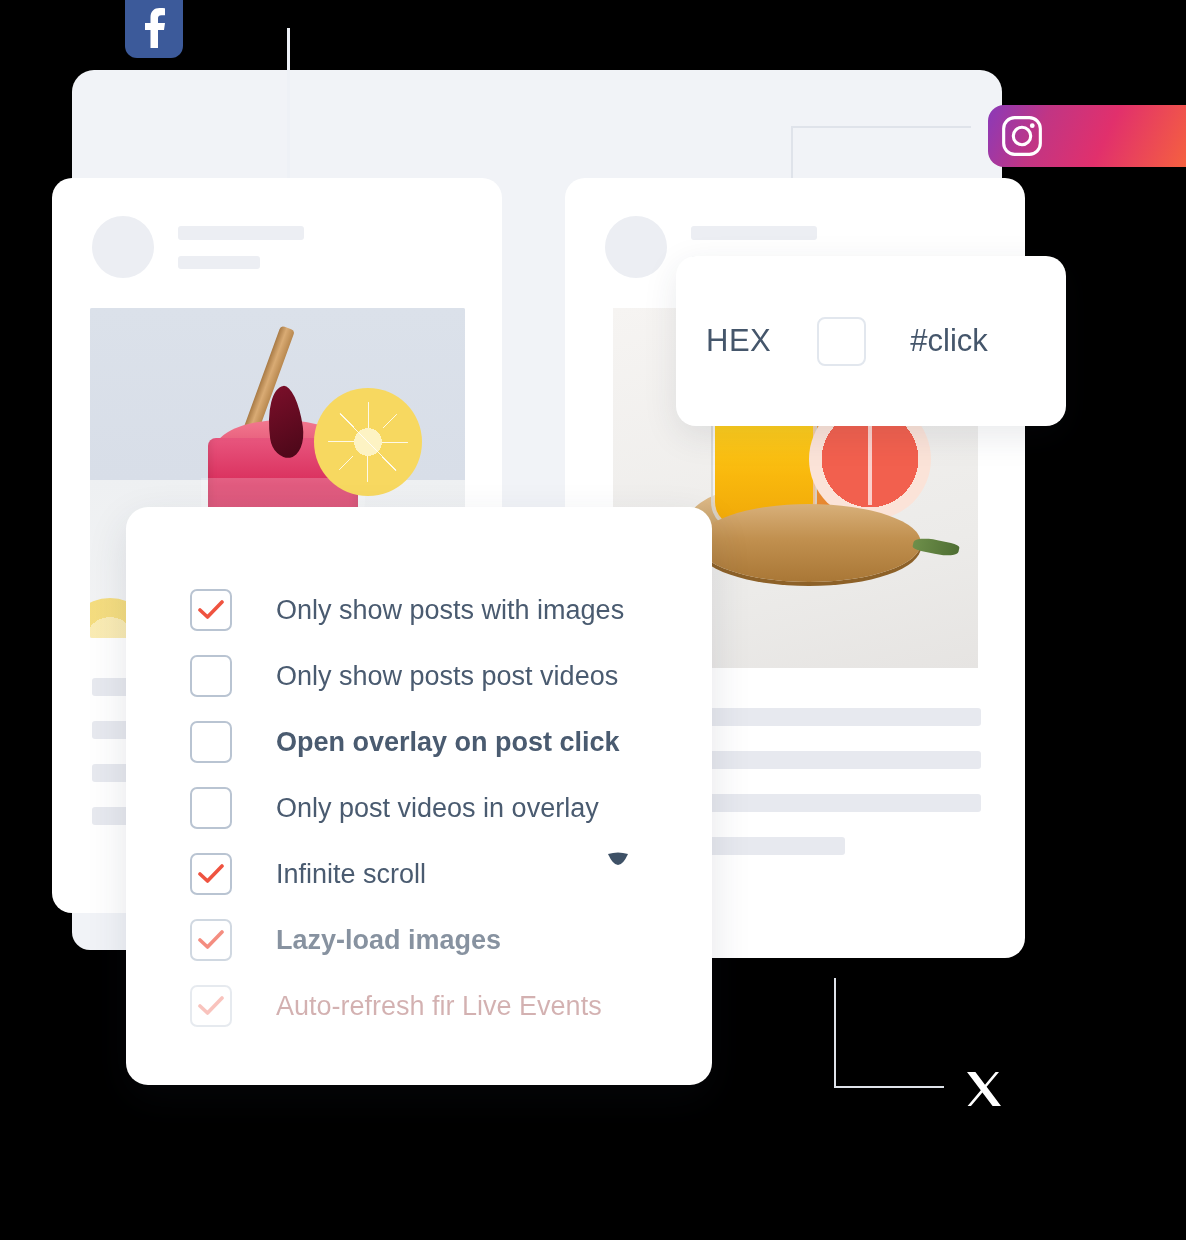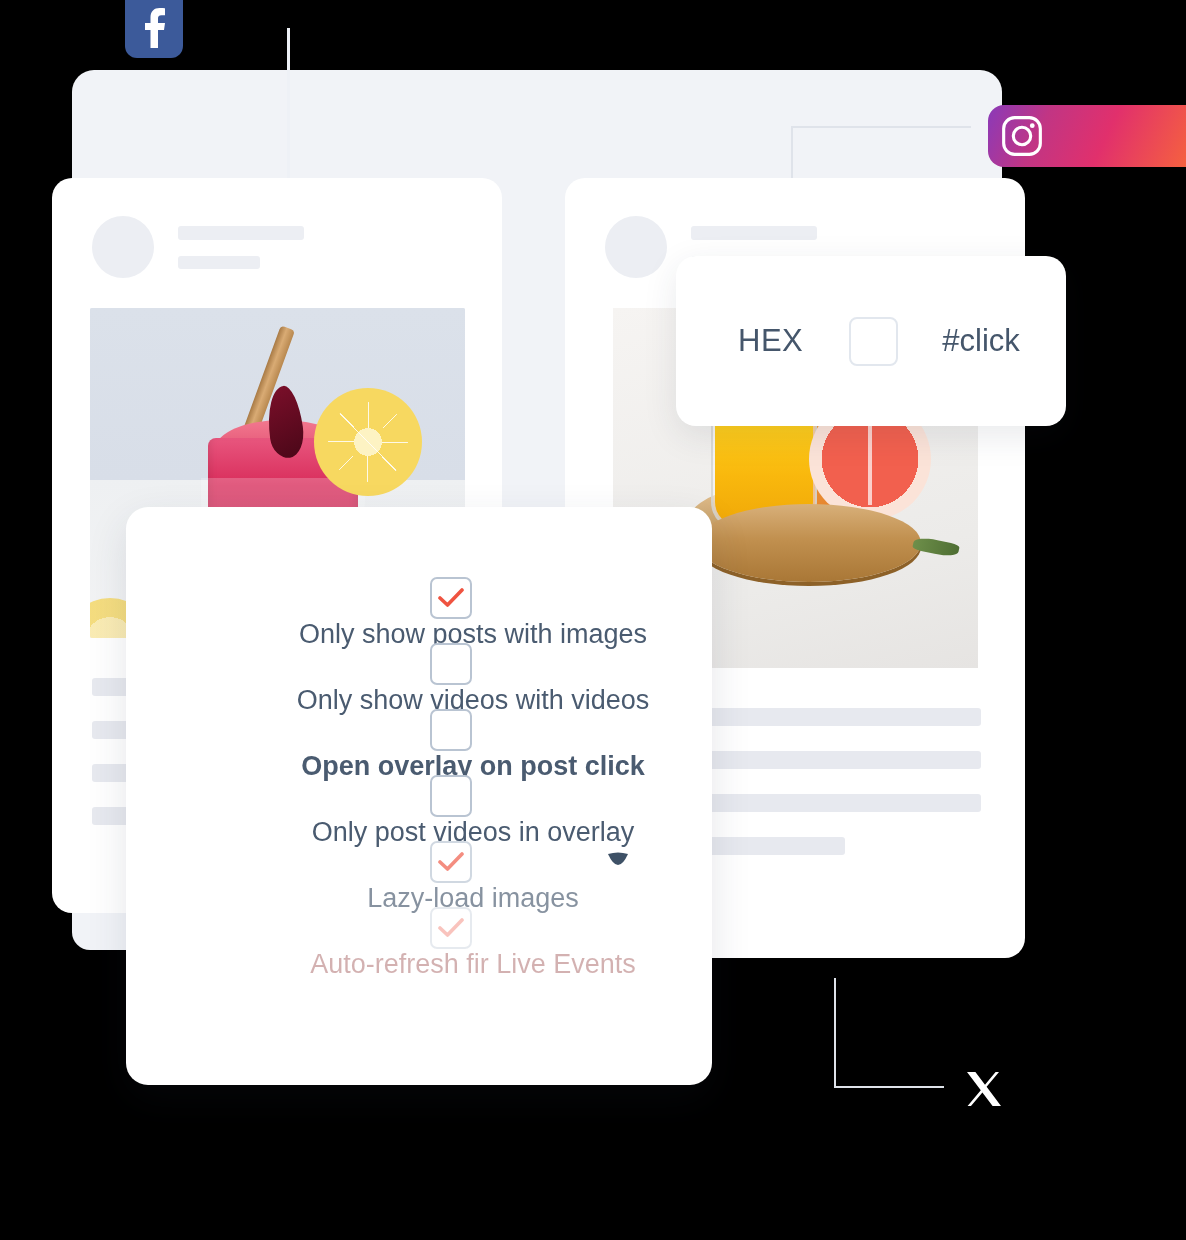--- a/index.html
+++ b/index.html
@@ -136,48 +136,48 @@
   .hex-panel {
     position: absolute;
     left: 676px; top: 256px;
     width: 390px; height: 170px;
     background: #ffffff;
     border-radius: 20px;
     box-shadow: 0 10px 34px rgba(40,50,70,.10);
     display: flex; align-items: center;
     z-index: 30;
   }
-  .hex-label { margin-left: 62px; font-size: 31px; color: #45566b; letter-spacing: .5px; }
+  .hex-label { margin-left: 30px; font-size: 31px; color: #45566b; letter-spacing: .5px; }
   .hex-swatch { margin-left: 46px; width: 49px; height: 49px; background: #ffffff;
                 border: 2px solid #e2e7ee; border-radius: 8px; }
   .hex-value { margin-left: 44px; font-size: 31px; color: #45566b; }
 
   
   .check-panel {
     position: absolute;
     left: 126px; top: 507px;
     width: 586px; height: 578px;
     background: #ffffff;
     border-radius: 22px;
     box-shadow: 0 14px 40px rgba(40,50,70,.12);
     z-index: 35;
     padding-top: 70px;
     overflow: hidden;
   }
-  .check-row { display: flex; align-items: center; height: 66px; padding-left: 64px; flex-direction: column; }
+  .check-row { display: flex; align-items: center; height: 66px; padding-left: 64px; }
   .cb {
     width: 42px; height: 42px; flex: none;
     border: 2px solid #b9c4d2; border-radius: 7px;
     background: #fff;
     display: flex; align-items: center; justify-content: center;
   }
   .cb svg { display: block; }
   .check-label { margin-left: 44px; font-size: 27px; color: #4a5b70; white-space: nowrap; }
 
-  .fade-1 { opacity: .66; }
+  .fade-1 { opacity: .66; font-weight: bold; }
   .fade-2 { opacity: .34; }
 
   .caret { position: absolute; left: 607px; top: 852px; z-index: 36; }
 </style>
 </head>
 <body>
 
 <div id="stage">
 
   <div class="back-card"></div>
@@ -259,29 +259,37 @@
       <div class="check-row">
         <span class="cb" style="border-color: rgb(185, 196, 210);">
           <svg width="26" height="20" viewBox="0 0 26 20">
             <path d="M2 10 L9.5 17 L24 2" fill="none" stroke="#ef5340" stroke-width="3.6" stroke-linecap="round" stroke-linejoin="round"></path>
           </svg>
         </span>
         <span class="check-label" style="color: rgb(74, 91, 112);">Only show posts with images</span>
       </div>
       <div class="check-row">
         <span class="cb" style="border-color: rgb(185, 196, 210);"></span>
-        <span class="check-label" style="color: rgb(74, 91, 112);">Only show videos with videos</span>
+        <span class="check-label" style="color: rgb(74, 91, 112);">Only show posts post videos</span>
       </div>
       <div class="check-row">
         <span class="cb" style="border-color: rgb(185, 196, 210);"></span>
         <span class="check-label" style="color: rgb(74, 91, 112); font-weight: bold;">Open overlay on post click</span>
       </div>
       <div class="check-row">
         <span class="cb" style="border-color: rgb(185, 196, 210);"></span>
         <span class="check-label" style="color: rgb(74, 91, 112);">Only post videos in overlay</span>
+      </div>
+      <div class="check-row">
+        <span class="cb" style="border-color: rgb(185, 196, 210);">
+          <svg width="26" height="20" viewBox="0 0 26 20">
+            <path d="M2 10 L9.5 17 L24 2" fill="none" stroke="#ef5340" stroke-width="3.6" stroke-linecap="round" stroke-linejoin="round"></path>
+          </svg>
+        </span>
+        <span class="check-label" style="color: rgb(74, 91, 112);">Infinite scroll</span>
       </div>
       <div class="check-row fade-1">
         <span class="cb" style="border-color: rgb(185, 196, 210);">
           <svg width="26" height="20" viewBox="0 0 26 20">
             <path d="M2 10 L9.5 17 L24 2" fill="none" stroke="#ef5340" stroke-width="3.6" stroke-linecap="round" stroke-linejoin="round"></path>
           </svg>
         </span>
         <span class="check-label" style="color: rgb(74, 91, 112);">Lazy-load images</span>
       </div>
       <div class="check-row fade-2">

